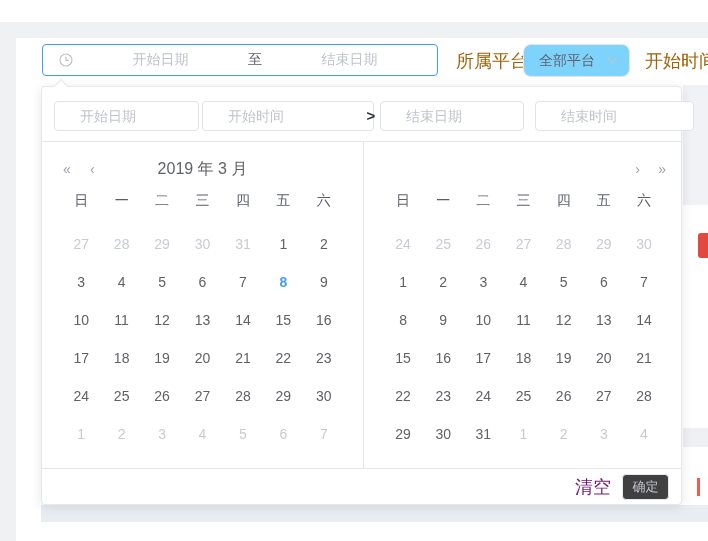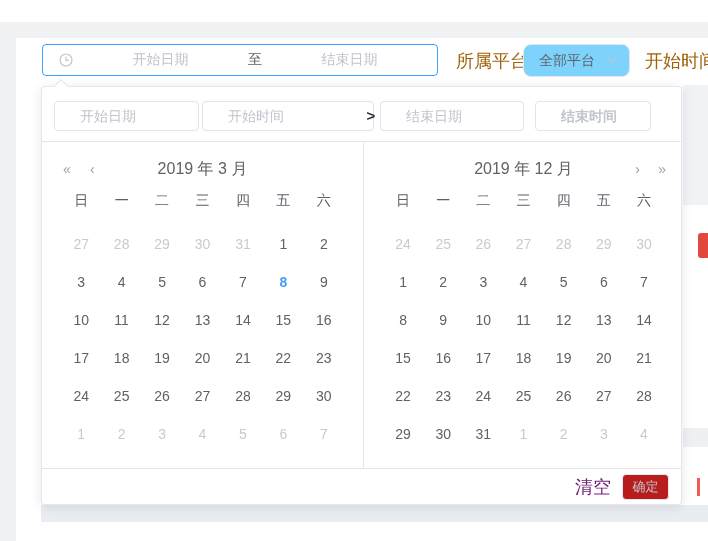--- a/index.html
+++ b/index.html
@@ -40,21 +40,21 @@
   .notch { position:absolute; left:14px; top:-6px; width:10px; height:10px; background:#fff;
     border-left:1px solid #e4e7ed; border-top:1px solid #e4e7ed; transform:rotate(45deg); }
 
   .p-input { position:absolute; top:14px; height:30px; border:1px solid #e0e3ea; border-radius:4px;
     padding-left:25px; font-size:14px; color:#606266; background:#fff; outline:none;
     font-family:"Liberation Sans","DejaVu Sans",sans-serif; }
   .p-input::placeholder { color:#c0c4cc; }
   .in1 { left:12px;  width:145px; }
   .in2 { left:160px; width:172px; }
   .in3 { left:338px; width:144px; }
-  .in4 { left:493px; width:116px;font-weight:bold; }
+  .in4 { left:493px; width:159px; }
   .range-arrow { position:absolute; left:318px; top:14px; width:22px; height:30px; line-height:30px;
     text-align:center; font-size:15px; font-weight:700; color:#2d3138; }
 
   .hr1 { position:absolute; left:0; top:54px;  width:100%; height:1px; background:#e6e6ea; }
   .hr2 { position:absolute; left:0; top:381px; width:100%; height:1px; background:#e6e6ea; }
   .vdiv { position:absolute; left:321px; top:54px; width:1px; height:327px; background:#e6e6ea; }
 
   .cal { position:absolute; top:54px; width:321px; height:327px; }
   .cal-left  { left:0; }
   .cal-right { left:322px; width:319px; }
@@ -75,21 +75,21 @@
   .dates { top:84px; }
   .cell { height:38px; display:flex; align-items:center; justify-content:center;
     font-size:14px; color:#5e6166; cursor:pointer; }
   .cell.dim { color:#c7cbd1; }
   .cell.today { color:#459df8; font-weight:700; }
 
   .footer { position:absolute; left:0; top:382px; width:100%; height:37px; }
   .clear-link { position:absolute; right:70px; top:0; height:37px; line-height:37px;
     font-size:18px; color:#701a75; cursor:pointer; }
   .confirm-btn { position:absolute; right:12px; top:5px; width:47px; height:26px;
-    background:#b91c1c; border:1px solid #e6e9ef; border-radius:4px;
+    background:#404040; border:1px solid #e6e9ef; border-radius:4px;
     font-size:13px; color:#c0c4cc; text-align:center; line-height:24px; cursor:not-allowed; }
 </style>
 </head>
 <body>
 
 <div class="screen">
 
   <div class="band-top"></div>
   <div class="gutter-left"></div>
   <div class="right-gray-1"></div>
@@ -188,21 +188,20 @@
           <div class="cell dim">2</div>
           <div class="cell dim">3</div>
           <div class="cell dim">4</div>
           <div class="cell dim">5</div>
           <div class="cell dim">6</div>
           <div class="cell dim">7</div>
         </div>
     </div>
 
     <div class="cal cal-right">
-      <div class="cal-header">2019 年 12 月</div>
       <span class="nav nav-next-month">›</span>
       <span class="nav nav-next-year">»</span>
       <div class="weekdays">
           <div class="wd">日</div>
           <div class="wd">一</div>
           <div class="wd">二</div>
           <div class="wd">三</div>
           <div class="wd">四</div>
           <div class="wd">五</div>
           <div class="wd">六</div>

